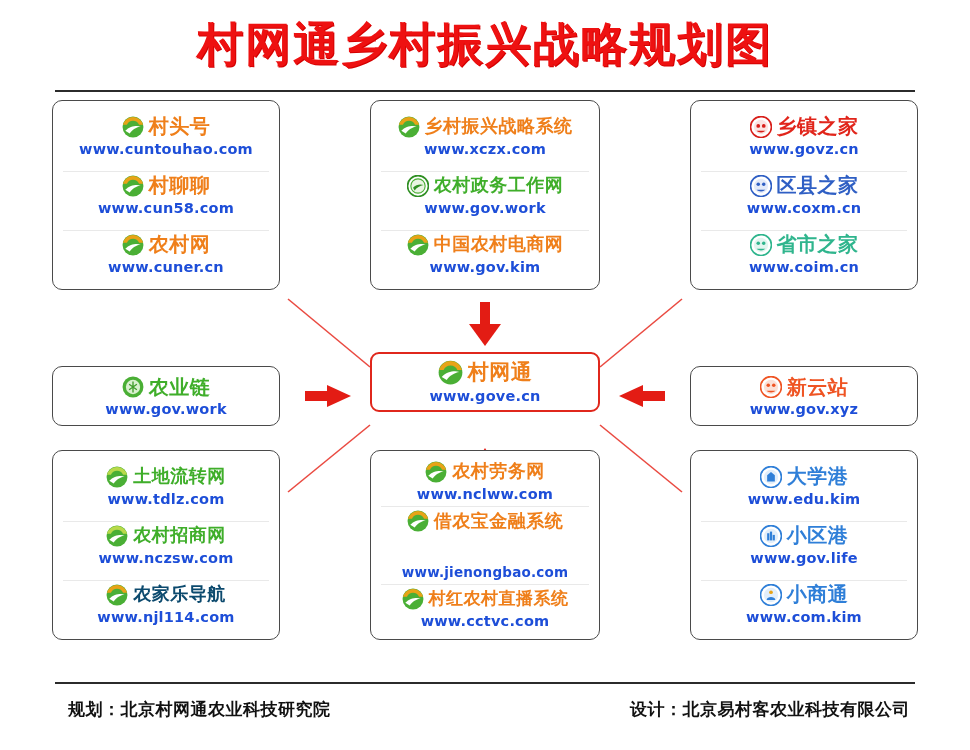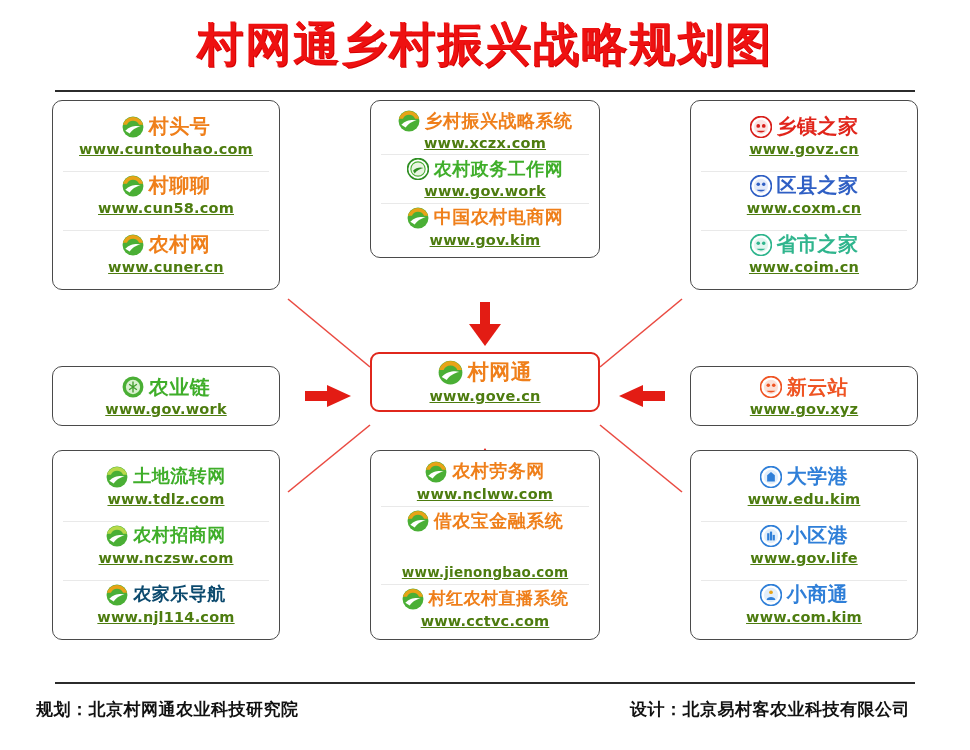--- a/index.html
+++ b/index.html
@@ -88,25 +88,24 @@
   .brand {
     font-size: 20px;
     font-weight: bold;
     letter-spacing: 0.5px;
     line-height: 1.05;
   }
   .brand.small { font-size: 18px; }
   .url {
     font-size: 14.5px;
     font-weight: bold;
-    color: #4d7c0f;
+    color: #1d4ed8;
     margin-top: 3px;
     letter-spacing: 0.2px;
     white-space: nowrap;
-    text-decoration: underline;
   }
   .url.small { font-size: 13.5px; margin-top: 32px; }
 
   
   .logo {
     width: 22px;
     height: 22px;
     flex: 0 0 22px;
     display: block;
   }
@@ -117,21 +116,21 @@
     position: absolute;
     left: 0;
     bottom: 0;
     width: 970px;
     height: 82px;
   }
   .footer .rule { margin-top: 14px; border-top: 2px solid #2b2b2b; }
   .footer-row {
     display: flex;
     justify-content: space-between;
-    margin: 14px 60px 0 36px;
+    margin: 14px 60px 0 68px;
     font-size: 17px;
     font-weight: bold;
     color: #111111;
     letter-spacing: 0.5px;
   }
 </style>
 </head>
 <body>
 
 <div class="title-bar">
@@ -201,21 +200,21 @@
             <circle cx="20" cy="20" r="19" fill="#4aaf35"></circle>
             <path d="M1.6 16 A19 19 0 0 1 38.4 16 L31 16 A12 12 0 0 0 9 16 Z" fill="#e8a317"></path>
             <path d="M6 27 C14 18 27 17 34 19 C27 20 18 25 14 32 Z" fill="#ffffff"></path>
           </svg>
         <span class="brand" style="color:#ef7f1a">农村网</span>
       </div>
       <div class="url">www.cuner.cn</div>
     </div>
   </div>
 
-  <div class="card" style="left:370px; top:8px; width:230px; height:158px;">
+  <div class="card" style="left:370px; top:8px; width:230px; height:190px;">
     <div class="entry">
       <div class="entry-name">
         <svg class="logo" viewBox="0 0 40 40">
             <circle cx="20" cy="20" r="19" fill="#4aaf35"></circle>
             <path d="M1.6 16 A19 19 0 0 1 38.4 16 L31 16 A12 12 0 0 0 9 16 Z" fill="#e8a317"></path>
             <path d="M6 27 C14 18 27 17 34 19 C27 20 18 25 14 32 Z" fill="#ffffff"></path>
           </svg>
         <span class="brand small" style="color:#ef7f1a">乡村振兴战略系统</span>
       </div>
       <div class="url">www.xczx.com</div>

